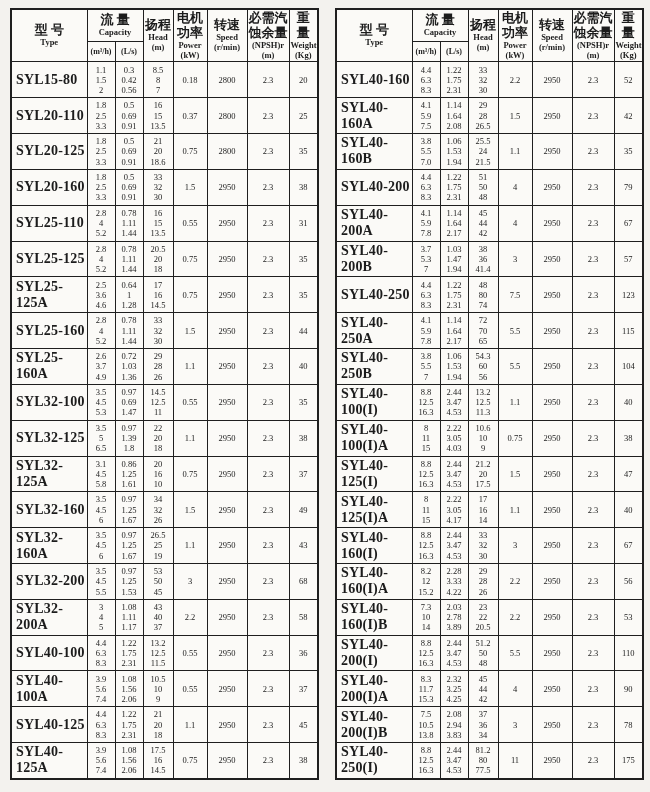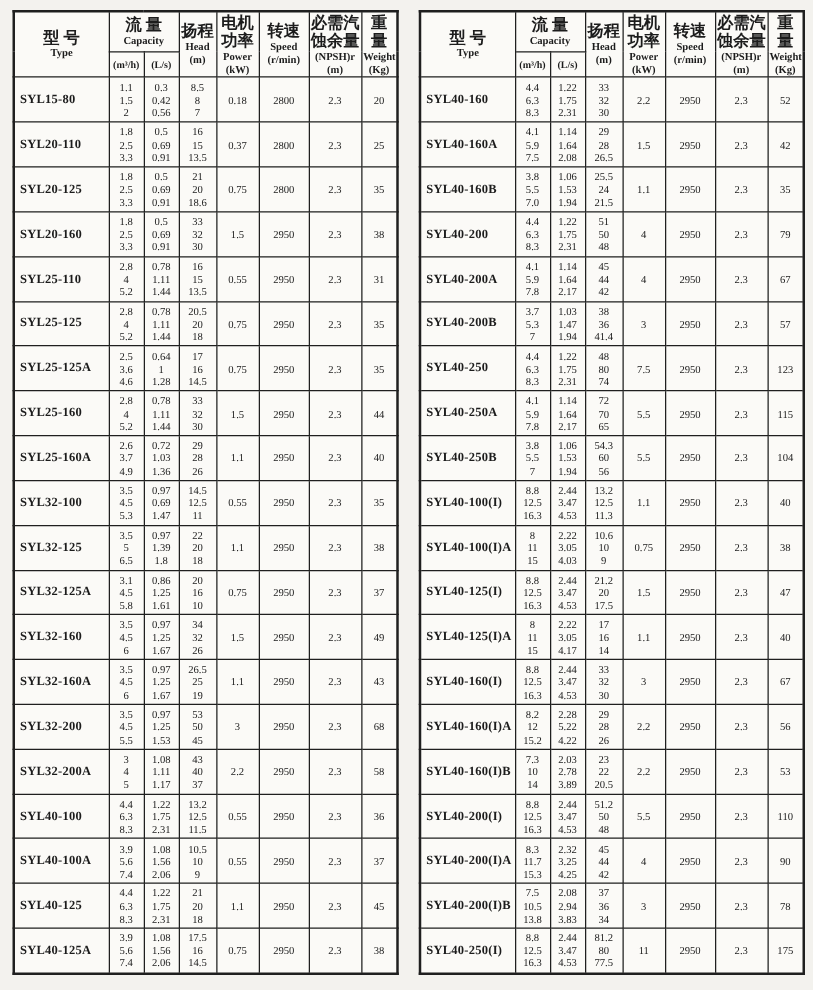--- a/index.html
+++ b/index.html
@@ -20,21 +20,21 @@
     text-align:center; vertical-align:middle;
     padding:1px; overflow:hidden;
   }
   thead th { font-weight:bold; line-height:1.15; }
   .zh { font-size:13px; }
   .en { font-size:8.5px; }
   .sub { font-size:8px; font-weight:bold;margin-top:16px; }
   thead tr.h1 { height:28px; }
   thead tr.h2 { height:18px; }
   tbody tr { height:35.5px; }
-  td.type { text-align:left; padding-left:4px; font-weight:bold; font-size:10px; letter-spacing:0.2px; }
+  td.type { text-align:left; padding-left:4px; font-weight:bold; font-size:14px; letter-spacing:0.2px; }
   td.num  { font-size:8.5px; line-height:1.2; }
   col.c-type{width:76px;} col.c-m3h{width:28px;} col.c-ls{width:28px;}
   col.c-head{width:30px;} col.c-pow{width:34px;} col.c-spd{width:40px;}
   col.c-npsh{width:42px;} col.c-wt{width:29px;}
 </style>
 </head>
 <body>
 
 <div class="page">
 
@@ -901,21 +901,21 @@
         </tr>
         <tr>
           <td class="type">SYL40-160(I)A</td>
           <td class="num">
             <div>8.2</div>
             <div>12</div>
             <div>15.2</div>
           </td>
           <td class="num">
             <div>2.28</div>
-            <div>5.22</div>
+            <div>3.33</div>
             <div>4.22</div>
           </td>
           <td class="num">
             <div>29</div>
             <div>28</div>
             <div>26</div>
           </td>
           <td class="num">2.2</td>
           <td class="num">2950</td>
           <td class="num">2.3</td>

